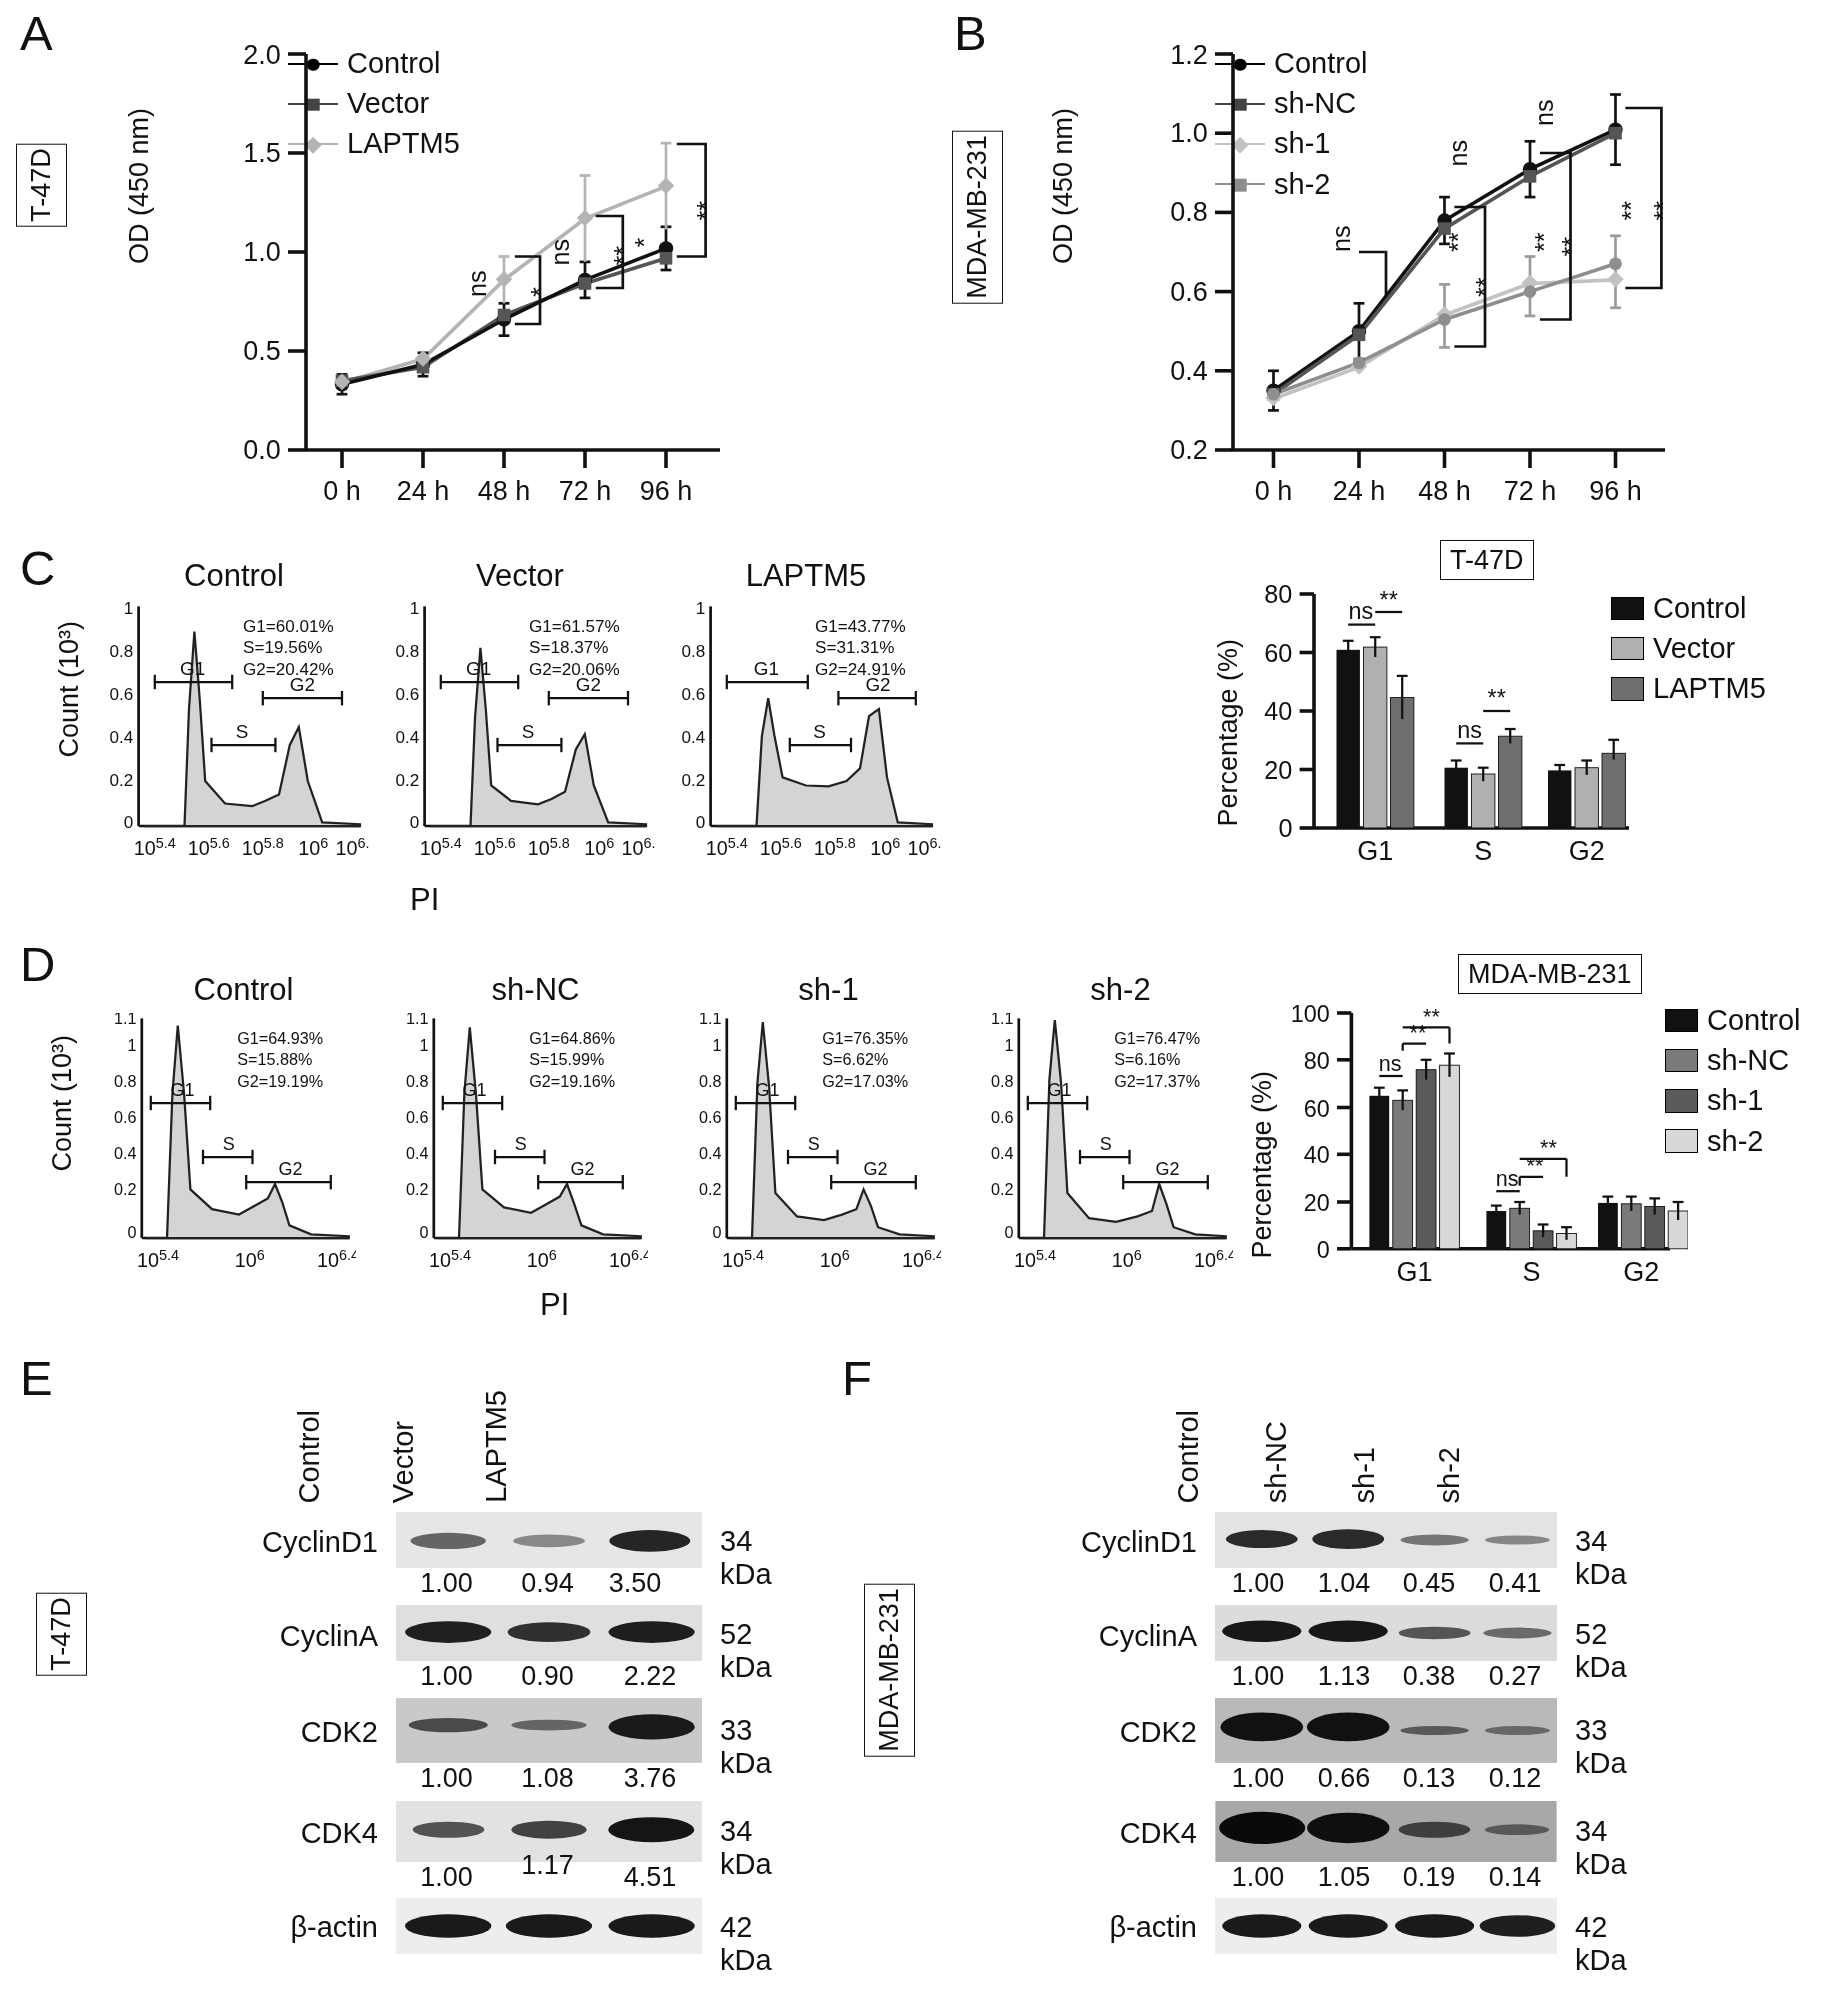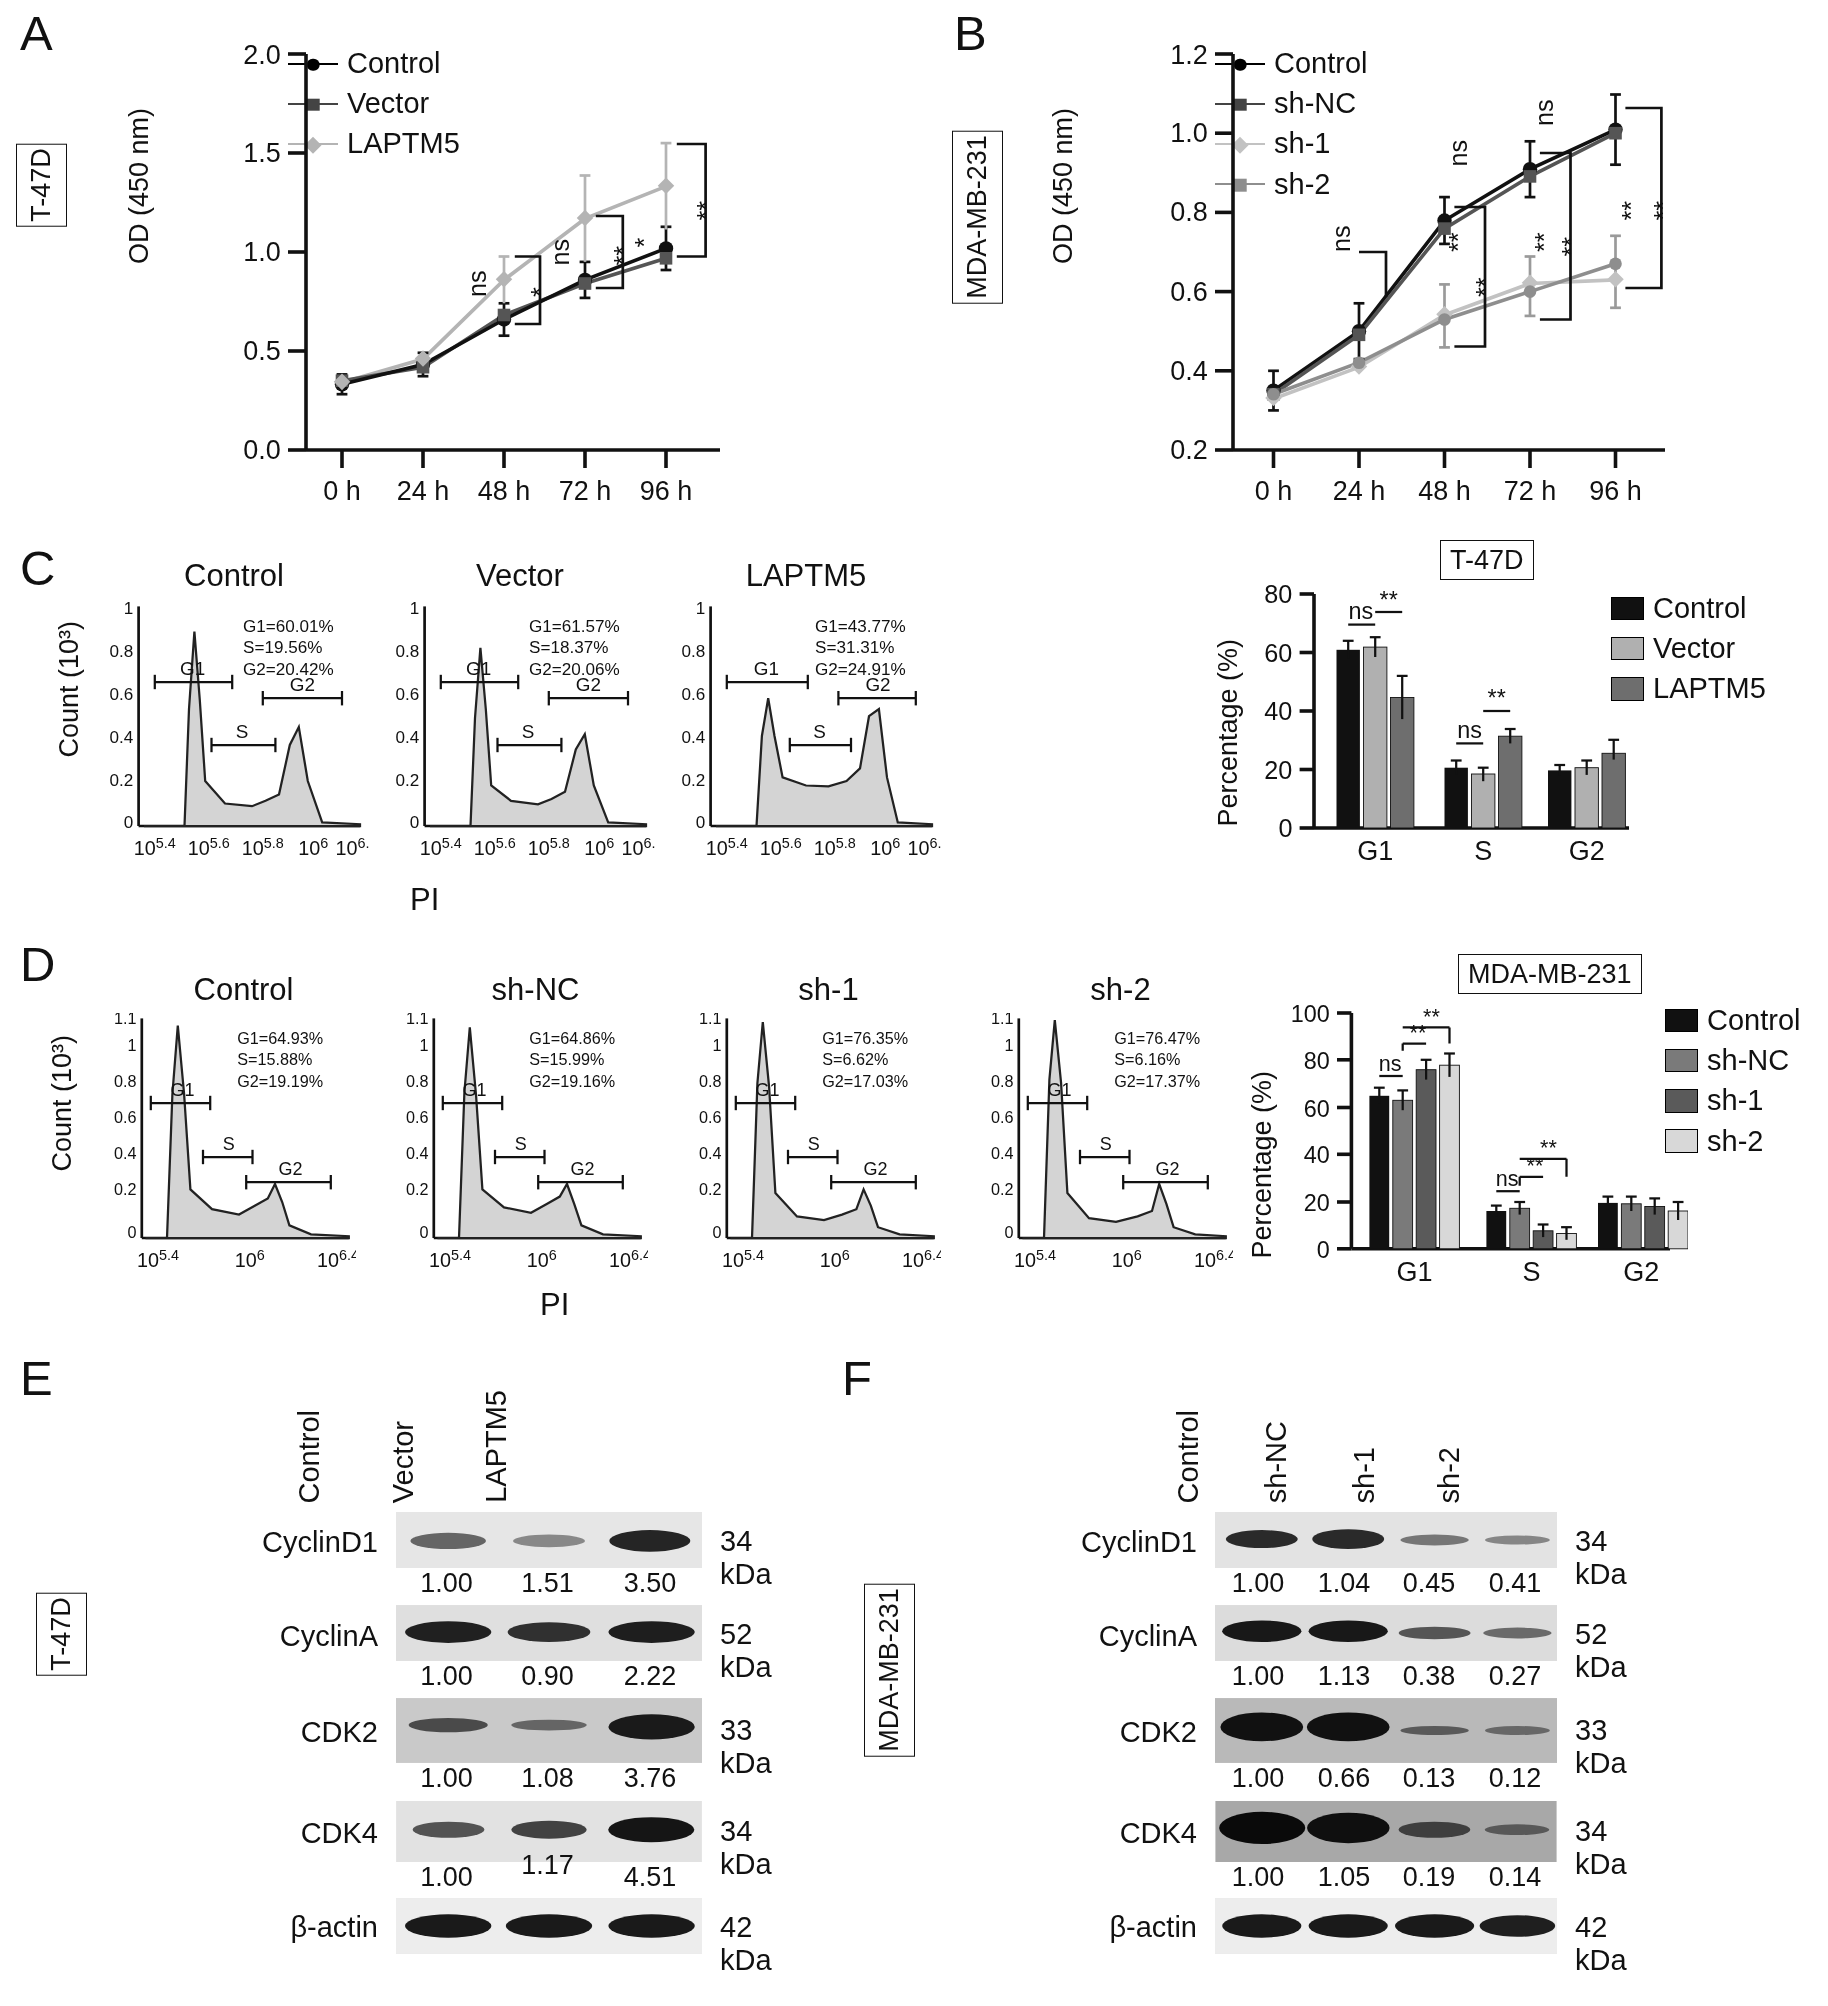--- a/index.html
+++ b/index.html
@@ -878,22 +878,22 @@
     <div class="band-box" style="position:absolute;left:216px;top:0;width:306px;height:56px;">
       <svg width="306" height="56" viewBox="0 0 340 62">
           <rect width="340" height="62" fill="#e6e6e6"></rect>
         <ellipse cx="58" cy="32" rx="42" ry="9" fill="#3a3a3a" opacity="0.75"></ellipse>
         <ellipse cx="170" cy="32" rx="40" ry="7" fill="#4a4a4a" opacity="0.6"></ellipse>
         <ellipse cx="282" cy="32" rx="45" ry="12" fill="#1a1a1a" opacity="0.95"></ellipse>
       </svg>
     </div>
     <div class="kda" style="position:absolute;left:540px;top:12.6px;">34 kDa</div>
     <div class="quant" style="position:absolute;left:216px;top:56px;width:101px;">1.00</div>
-    <div class="quant" style="position:absolute;left:317px;top:56px;width:101px;">1.51</div>
-    <div class="quant" style="position:absolute;left:418px;top:56px;width:104px;">3.50</div>
+    <div class="quant" style="position:absolute;left:317px;top:56px;width:101px;">0.94</div>
+    <div class="quant" style="position:absolute;left:403px;top:56px;width:104px;">3.50</div>
   </div>
 
   <div style="position:relative;height:86px;margin-top:7.2px;">
     <div class="blot-label" style="position:absolute;left:-9px;top:14.4px;width:207px;">CyclinA</div>
     <div class="band-box" style="position:absolute;left:216px;top:0;width:306px;height:56px;">
       <svg width="306" height="56" viewBox="0 0 340 62">
           <rect width="340" height="62" fill="#dfdfdf"></rect>
         <ellipse cx="58" cy="30" rx="48" ry="12" fill="#151515" opacity="0.95"></ellipse>
         <ellipse cx="170" cy="30" rx="46" ry="11" fill="#1d1d1d" opacity="0.9"></ellipse>
         <ellipse cx="284" cy="30" rx="48" ry="12" fill="#131313" opacity="0.95"></ellipse>

